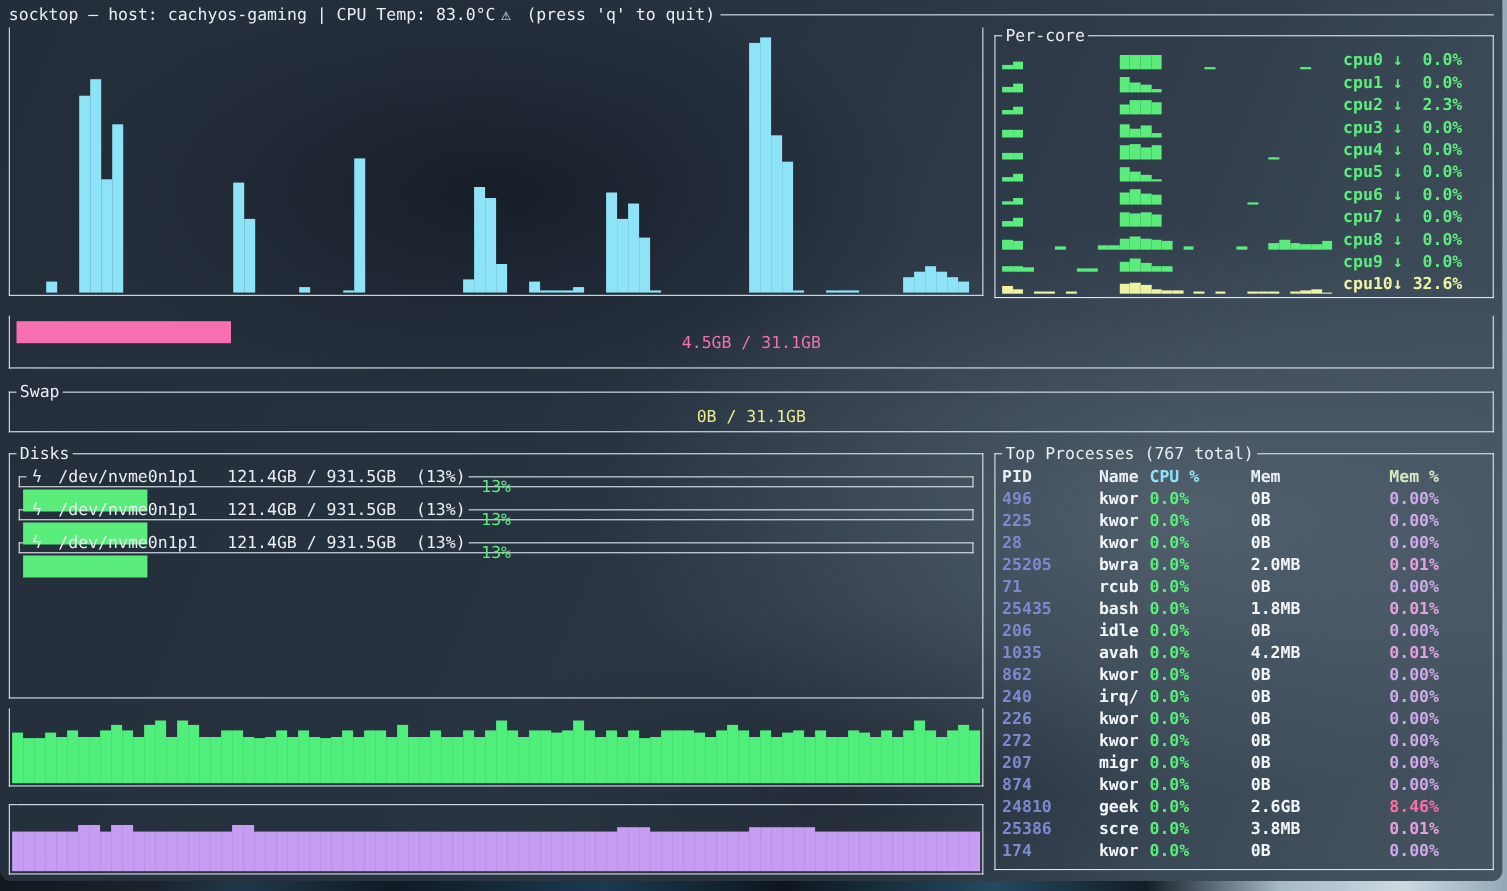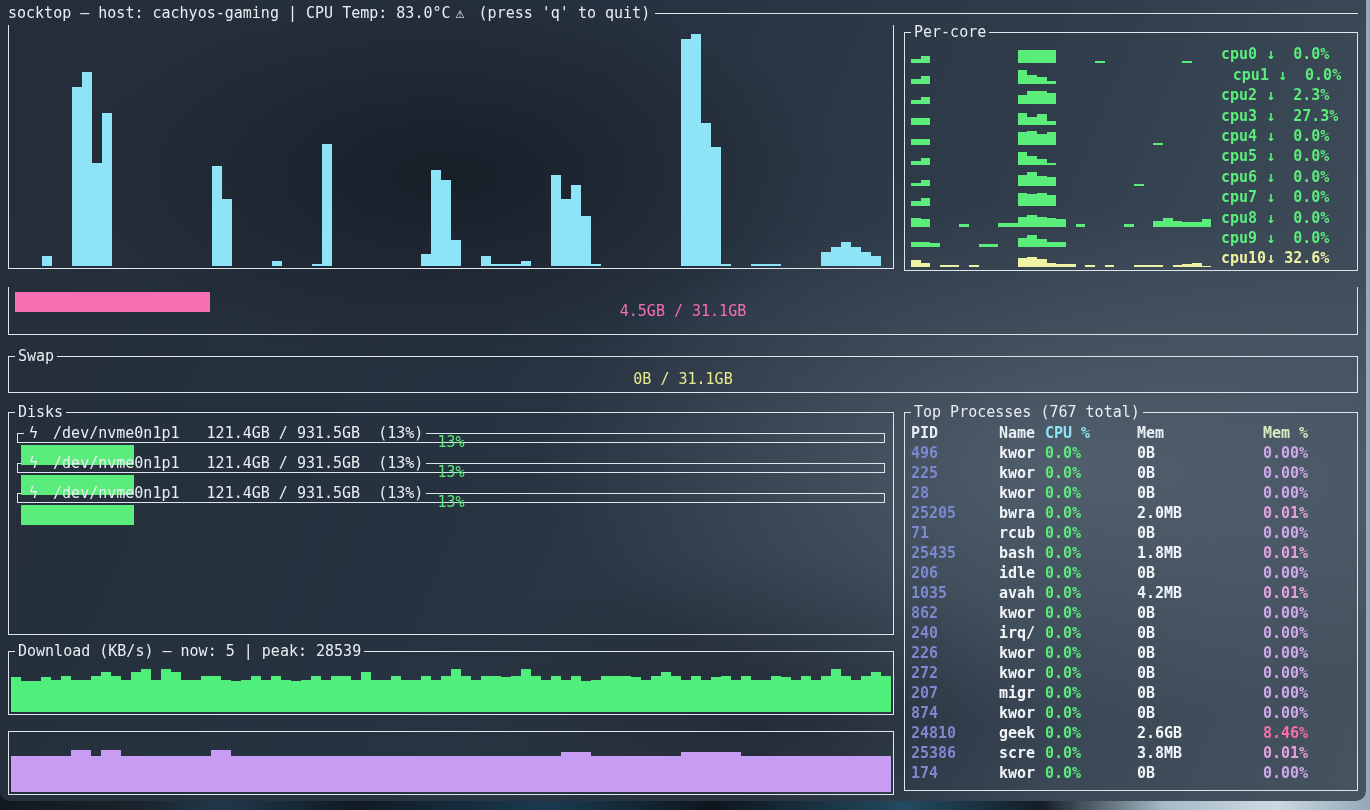--- a/index.html
+++ b/index.html
@@ -271,21 +271,21 @@
                 <div class="cbar" style="height: 0%; background: rgb(91, 237, 124); opacity: 0;"></div>
                 <div class="cbar" style="height: 0%; background: rgb(91, 237, 124); opacity: 0;"></div>
                 <div class="cbar" style="height: 0%; background: rgb(91, 237, 124); opacity: 0;"></div>
                 <div class="cbar" style="height: 0%; background: rgb(91, 237, 124); opacity: 0;"></div>
                 <div class="cbar" style="height: 0%; background: rgb(91, 237, 124); opacity: 0;"></div>
                 <div class="cbar" style="height: 0%; background: rgb(91, 237, 124); opacity: 0;"></div>
                 <div class="cbar" style="height: 0%; background: rgb(91, 237, 124); opacity: 0;"></div>
                 <div class="cbar" style="height: 0%; background: rgb(91, 237, 124); opacity: 0;"></div>
                 <div class="cbar" style="height: 0%; background: rgb(91, 237, 124); opacity: 0;"></div>
               </div>
-              <div class="core-label" style="color: rgb(91, 237, 124); text-align: center;">cpu1 ↓  0.0%</div>
+              <div class="core-label" style="color: rgb(91, 237, 124);">cpu1 ↓  0.0%</div>
             </div>
             <div class="core-row">
               <div class="chart spark">
                 <div class="cbar" style="height: 25%; background: rgb(91, 237, 124);"></div>
                 <div class="cbar" style="height: 45%; background: rgb(91, 237, 124);"></div>
                 <div class="cbar" style="height: 0%; background: rgb(91, 237, 124); opacity: 0;"></div>
                 <div class="cbar" style="height: 0%; background: rgb(91, 237, 124); opacity: 0;"></div>
                 <div class="cbar" style="height: 0%; background: rgb(91, 237, 124); opacity: 0;"></div>
                 <div class="cbar" style="height: 0%; background: rgb(91, 237, 124); opacity: 0;"></div>
                 <div class="cbar" style="height: 0%; background: rgb(91, 237, 124); opacity: 0;"></div>
@@ -345,21 +345,21 @@
                 <div class="cbar" style="height: 0%; background: rgb(91, 237, 124); opacity: 0;"></div>
                 <div class="cbar" style="height: 0%; background: rgb(91, 237, 124); opacity: 0;"></div>
                 <div class="cbar" style="height: 0%; background: rgb(91, 237, 124); opacity: 0;"></div>
                 <div class="cbar" style="height: 0%; background: rgb(91, 237, 124); opacity: 0;"></div>
                 <div class="cbar" style="height: 0%; background: rgb(91, 237, 124); opacity: 0;"></div>
                 <div class="cbar" style="height: 0%; background: rgb(91, 237, 124); opacity: 0;"></div>
                 <div class="cbar" style="height: 0%; background: rgb(91, 237, 124); opacity: 0;"></div>
                 <div class="cbar" style="height: 0%; background: rgb(91, 237, 124); opacity: 0;"></div>
                 <div class="cbar" style="height: 0%; background: rgb(91, 237, 124); opacity: 0;"></div>
               </div>
-              <div class="core-label" style="color: rgb(91, 237, 124);">cpu3 ↓  27.3%</div>
+              <div class="core-label" style="color: rgb(91, 237, 124);">cpu3 ↓  0.0%</div>
             </div>
             <div class="core-row">
               <div class="chart spark">
                 <div class="cbar" style="height: 40%; background: rgb(91, 237, 124);"></div>
                 <div class="cbar" style="height: 40%; background: rgb(91, 237, 124);"></div>
                 <div class="cbar" style="height: 0%; background: rgb(91, 237, 124); opacity: 0;"></div>
                 <div class="cbar" style="height: 0%; background: rgb(91, 237, 124); opacity: 0;"></div>
                 <div class="cbar" style="height: 0%; background: rgb(91, 237, 124); opacity: 0;"></div>
                 <div class="cbar" style="height: 0%; background: rgb(91, 237, 124); opacity: 0;"></div>
                 <div class="cbar" style="height: 0%; background: rgb(91, 237, 124); opacity: 0;"></div>
@@ -682,26 +682,20 @@
                 <div class="panel-body">
                   <div class="disk-bar" style="width: 13%;"></div>
                   <div class="disk-pct">13%</div>
                 </div>
               </div>
             </div>
         </div>
       </div>
 
       <div class="panel net">
-        <div class="panel-top">
-          <span class="tick"></span>
-          <span class="panel-title">Download (KB/s) — now: 5 | peak: 28539</span>
-          <span class="rule"></span>
-          <span class="tick r"></span>
-        </div>
         <div class="panel-body net-body">
           <div class="chart">
               <div class="cbar" style="height: 70%; background: rgb(80, 239, 123);"></div>
               <div class="cbar" style="height: 62%; background: rgb(80, 239, 123);"></div>
               <div class="cbar" style="height: 62%; background: rgb(80, 239, 123);"></div>
               <div class="cbar" style="height: 70%; background: rgb(80, 239, 123);"></div>
               <div class="cbar" style="height: 64%; background: rgb(80, 239, 123);"></div>
               <div class="cbar" style="height: 72%; background: rgb(80, 239, 123);"></div>
               <div class="cbar" style="height: 64%; background: rgb(80, 239, 123);"></div>
               <div class="cbar" style="height: 64%; background: rgb(80, 239, 123);"></div>

